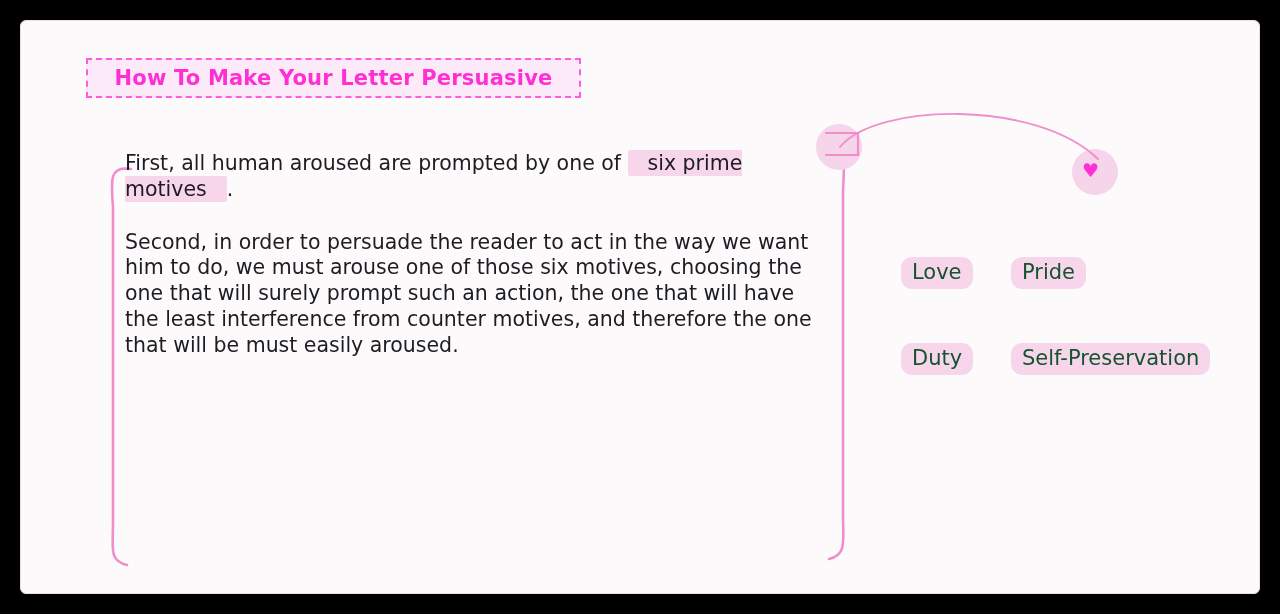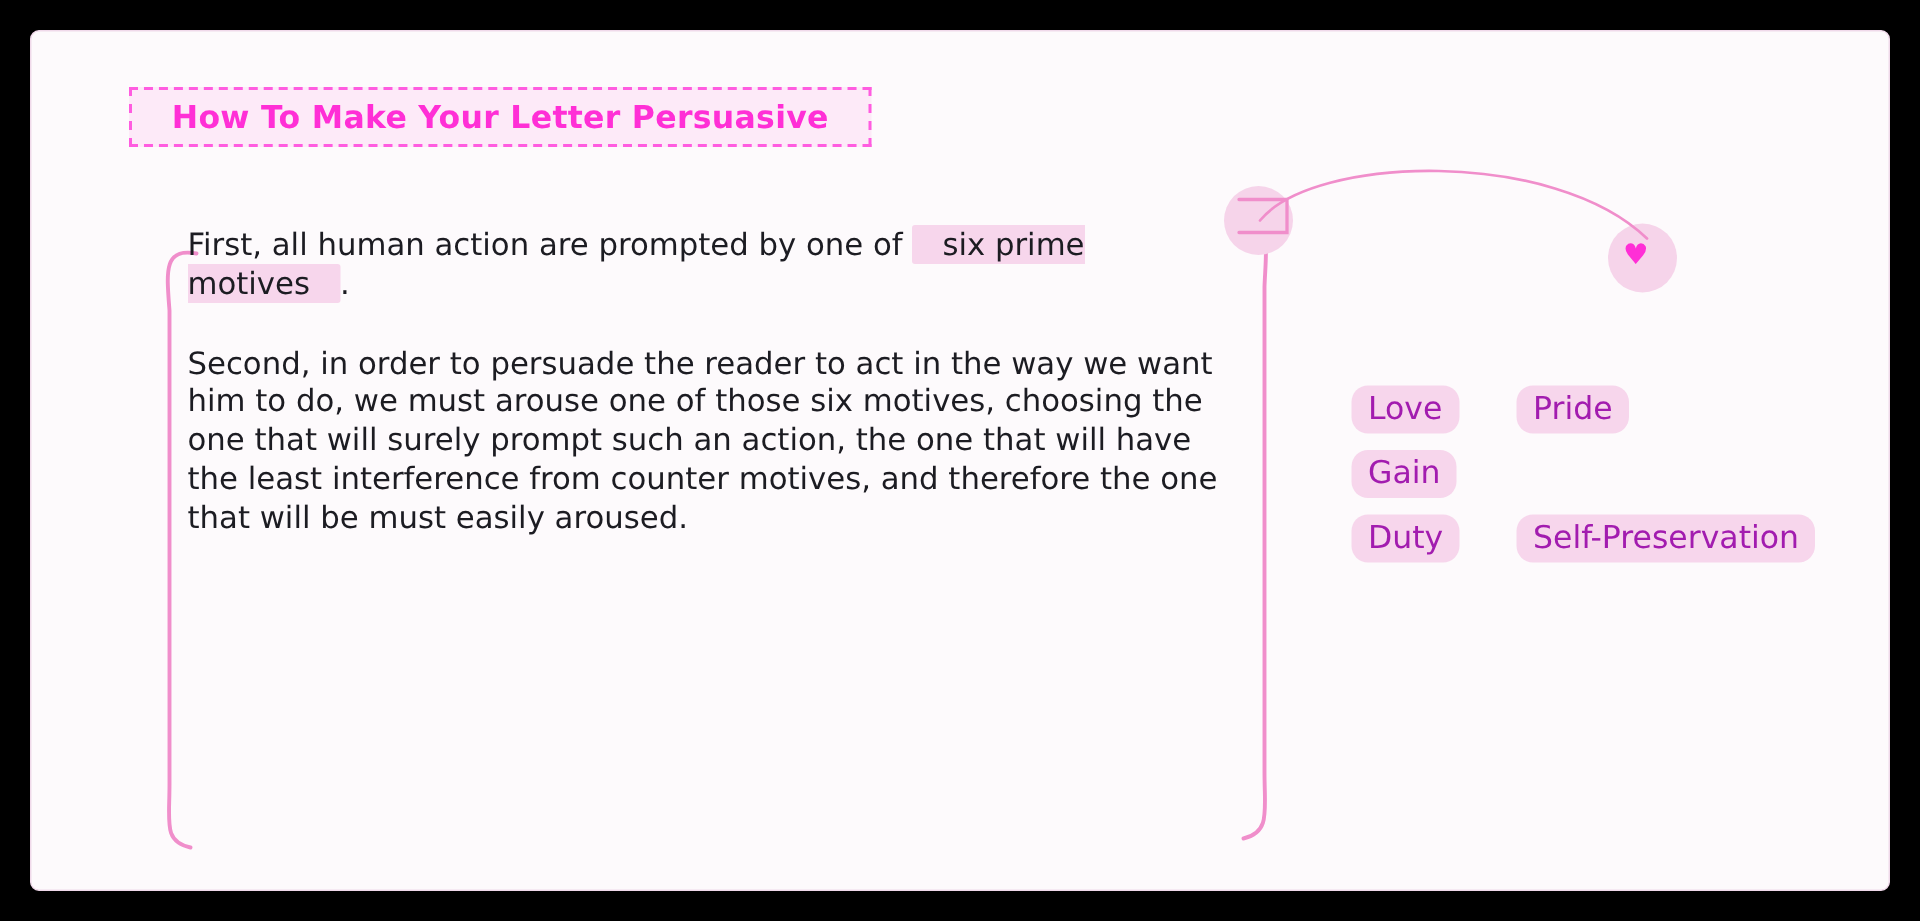--- a/index.html
+++ b/index.html
@@ -90,21 +90,21 @@
   .chip-row {
     display: flex;
     align-items: center;
     height: 43px;
   }
   .chip {
     background: #f7d6ec;
     border-radius: 11px;
     padding: 3px 11px 5px 11px;
     font-size: 21px;
-    color: #a21caf;
+    color: #14532d;
     display: inline-block;
   }
   .col-a { width: 110px; }
 
   
   .blob {
     position: absolute;
     border-radius: 50%;
     background: #f6d4ea;
   }
@@ -138,21 +138,21 @@
 
   <div class="dashed-title" id="main-title">How To Make Your Letter Persuasive</div>
 
   <svg class="bracket" style="left:70px; top:120px;" width="780" height="440" viewBox="0 0 780 440">
     <path d="M40 28 C 18 24, 20 40, 22 66 L 22 382 C 22 408, 18 420, 36 424" fill="none" stroke="#f08ecb" stroke-width="2.6" stroke-linecap="round"></path>
     <path d="M735 6 C 757 8, 753 24, 752 50 L 752 374 C 752 400, 756 414, 738 418" fill="none" stroke="#f08ecb" stroke-width="2.6" stroke-linecap="round"></path>
   </svg>
 
   <div class="body-text">
     <p>
-      <span>First, all human action are prompted by one of </span><span class="hl">six prime motives</span><span>.</span>
+      <span>First, all human aroused are prompted by one of </span><span class="hl">six prime motives</span><span>.</span>
     </p>
     <p>
       <span>Second, in order to persuade the reader to act in the way we want him to do, we must arouse one of those six motives, choosing the one that will surely prompt such an action, the one that will have the least interference from counter motives, and therefore the one that will be must easily aroused.</span>
     </p>
   </div>
 
   <div class="blob" id="blob-left"></div>
   <div class="blob" id="blob-right"></div>
   <div class="heart">♥</div>
   <svg class="bracket" style="left:795px; top:80px;" width="310" height="90" viewBox="0 0 310 90">
@@ -164,23 +164,20 @@
   <div class="chips">
     <div class="chip-row">
       <div class="col-a">
         <span class="chip">Love</span>
       </div>
       <div>
         <span class="chip">Pride</span>
       </div>
     </div>
     <div class="chip-row">
-      <div class="col-a">
-        <span class="chip">Gain</span>
-      </div>
     </div>
     <div class="chip-row">
       <div class="col-a">
         <span class="chip">Duty</span>
       </div>
       <div>
         <span class="chip">Self-Preservation</span>
       </div>
     </div>
   </div>

